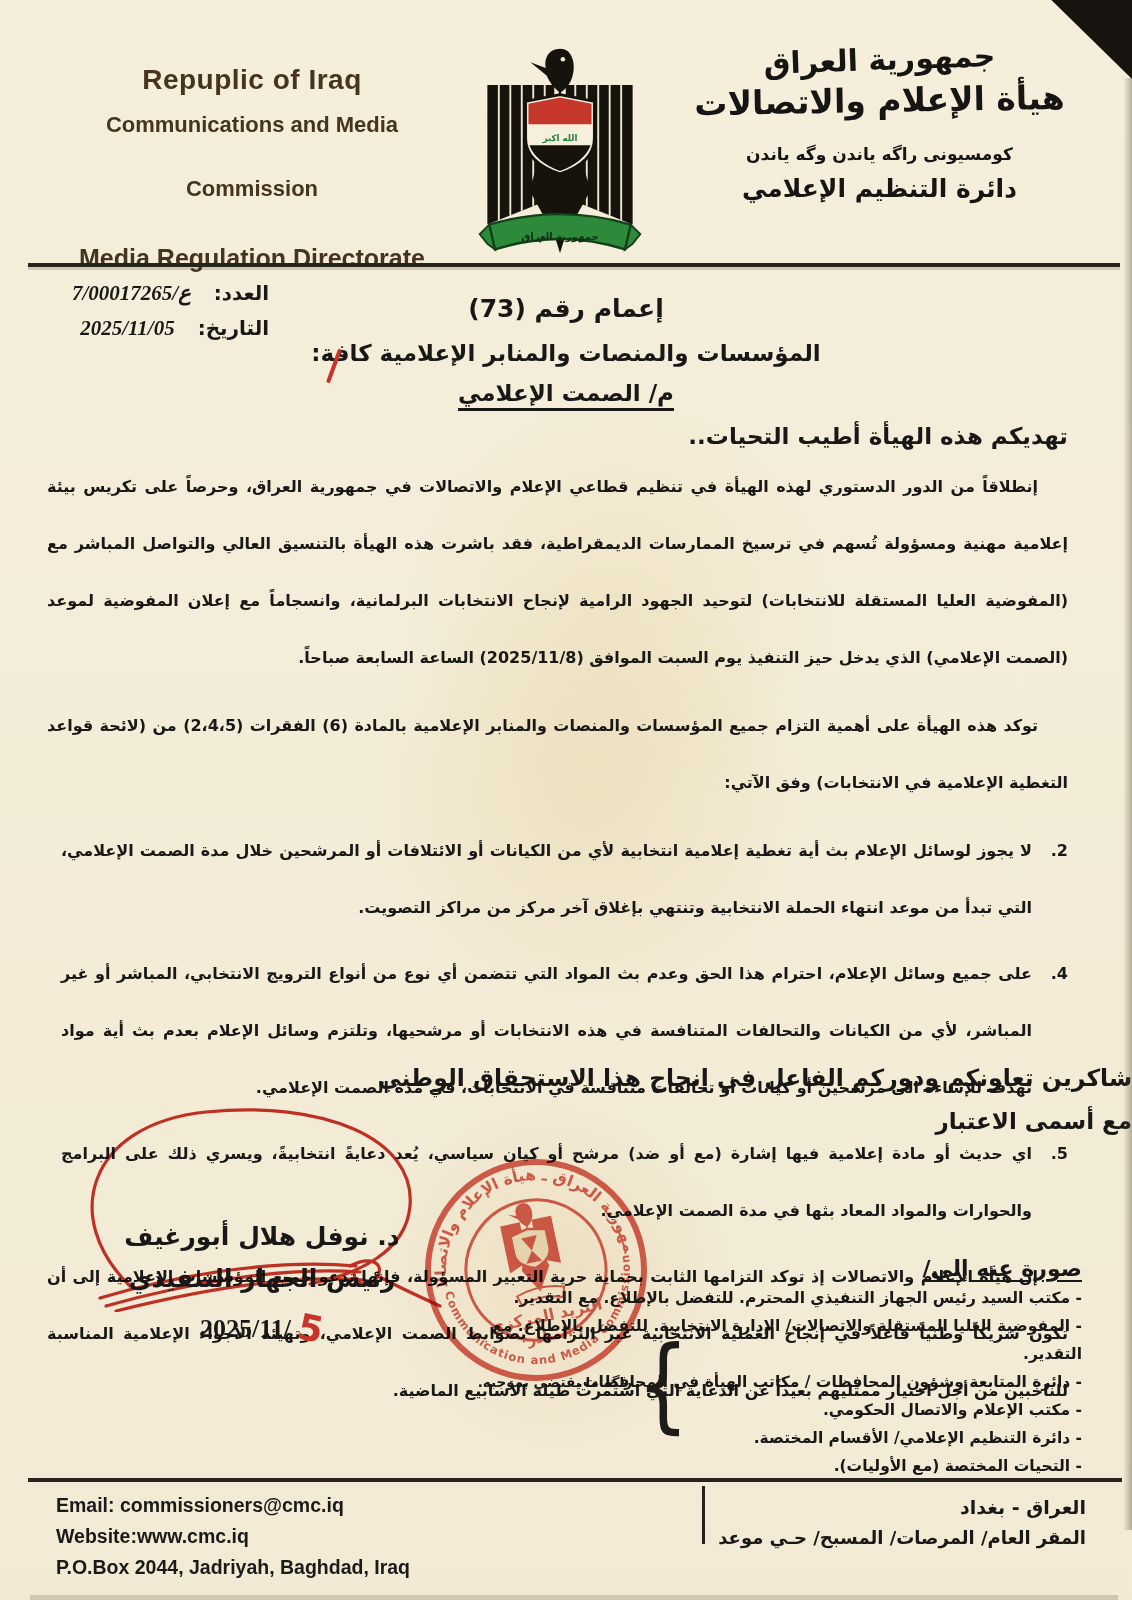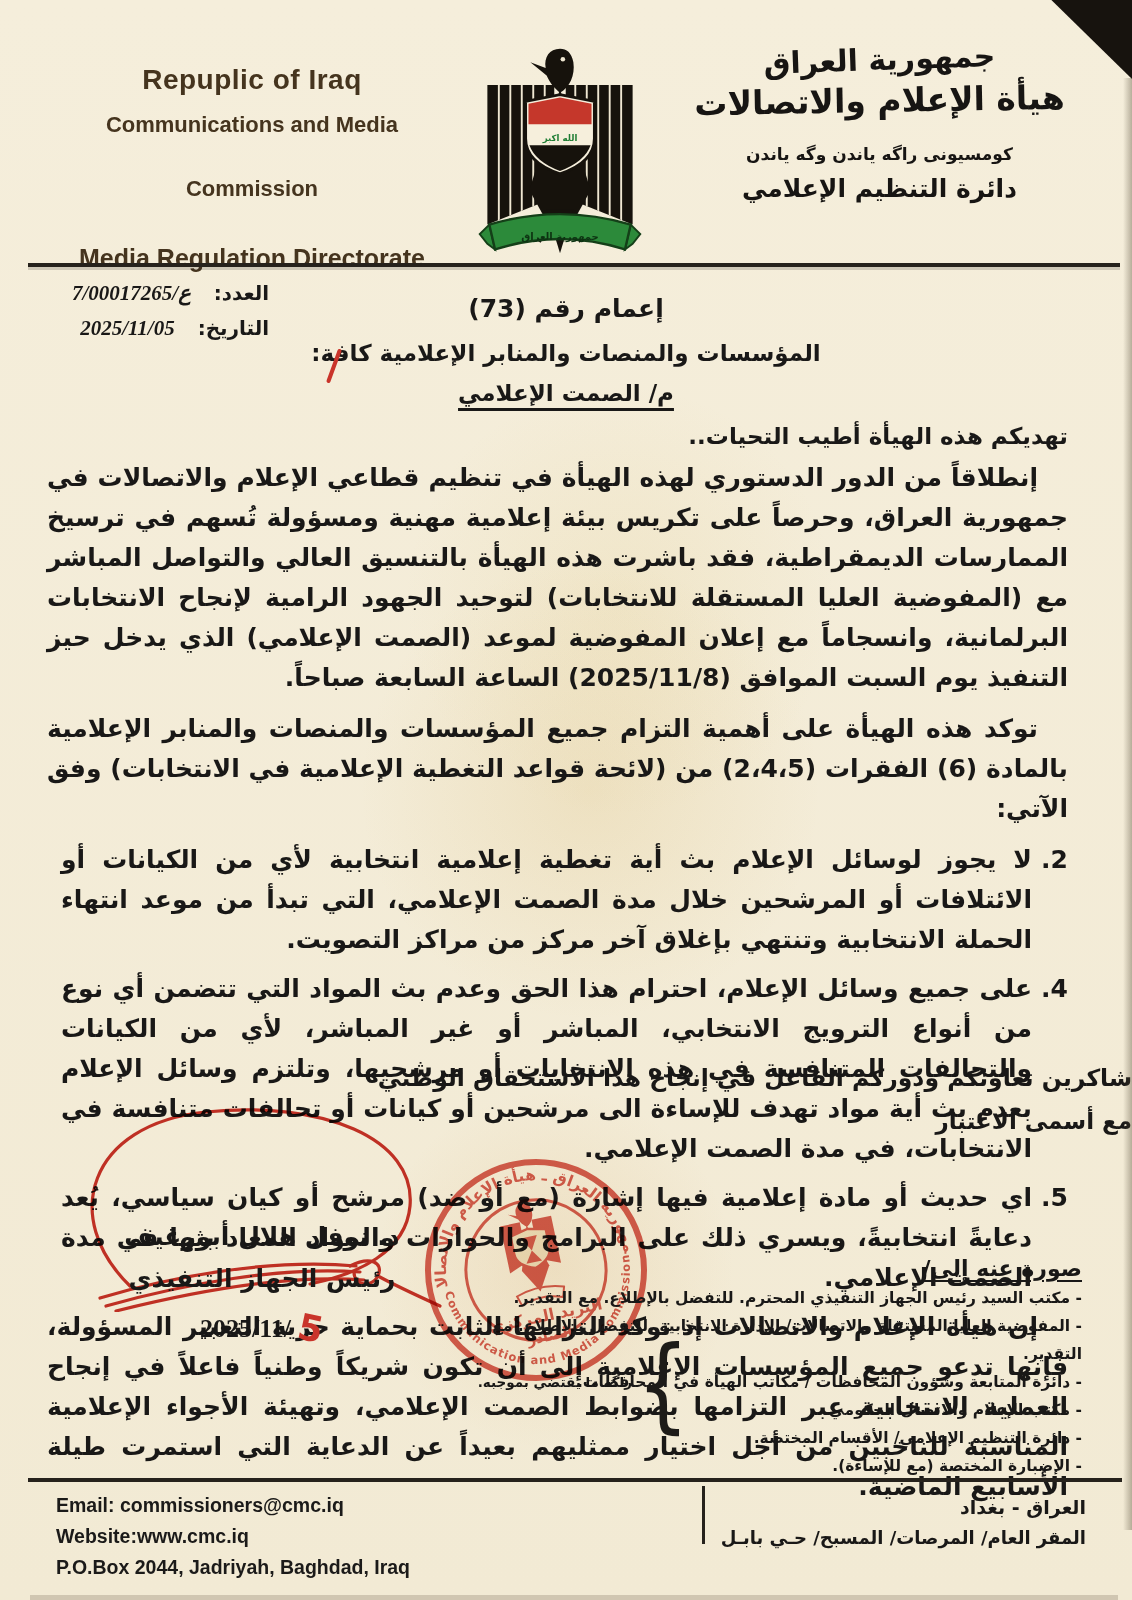--- a/index.html
+++ b/index.html
@@ -44,21 +44,21 @@
   .title-block{position:absolute;top:294px;left:230px;right:230px;text-align:center;direction:rtl;font-weight:bold;}
   .t1{font-size:25px;}
   .t2{font-size:23px;margin-top:17px;}
   .t3{font-size:23px;margin-top:14px;text-decoration:underline;text-underline-offset:7px;text-decoration-thickness:2.5px;}
   .red-tick{position:absolute;top:348px;left:332px;width:4px;height:36px;background:#c9342a;border-radius:3px;transform:rotate(20deg);}
 
   .greeting{position:absolute;top:423px;right:64px;direction:rtl;font-size:23px;font-weight:bold;}
 
   
   .body{position:absolute;top:458px;left:47px;right:64px;direction:rtl;text-align:justify;
-    font-size:25px;font-weight:bold;line-height:40px;}
+    font-size:16px;font-weight:bold;line-height:57px;}
   .body p{margin:0 0 11px;text-indent:30px;}
   .item{display:flex;margin:0 0 9px;}
   .item .num{width:36px;flex:none;}
   .item .txt{flex:1;text-align:justify;margin-left:14px;}
 
   .closing{position:absolute;top:1064px;left:0;right:0;direction:rtl;font-weight:bold;}
   .closing .c-l1{font-size:23.5px;}
   .closing .c-l2{font-size:23px;margin-top:16px;}
 
   
@@ -240,38 +240,38 @@
     <text x="120" y="192" font-size="14.5" font-weight="bold" fill="#d6564a" text-anchor="middle">الصادر</text>
   </svg>
 
   <div class="dist">
     <div class="dist-h">صورة عنه إلى/</div>
     <div class="dist-item">مكتب السيد رئيس الجهاز التنفيذي المحترم. للتفضل بالإطلاع. مع التقدير.</div>
     <div class="dist-item">المفوضية العليا المستقلة والاتصالات/ الإدارة الانتخابية. للتفضل بالاطلاع. مع التقدير.</div>
     <div class="dist-item">دائرة المتابعة وشؤون المحافظات / مكاتب الهيأة في المحافظات.</div>
     <div class="dist-item">مكتب الإعلام والاتصال الحكومي.</div>
     <div class="dist-item">دائرة التنظيم الإعلامي/ الأقسام المختصة.</div>
-    <div class="dist-item">الإضبارة المختصة (مع للإساءة).</div>
+    <div class="dist-item">التحيات المختصة (مع الأوليات).</div>
   </div>
   <div class="brace">{</div>
   <div class="brace-note">راگه ما يقتضي بموجبه.</div>
 
   <div class="rule-bottom"></div>
   <div class="f-left">
     <div>
       <span>Email:</span>
       <span>commissioners@cmc.iq</span>
     </div>
     <div>
       <span>Website:</span><span>www.cmc.iq</span>
     </div>
     <div>P.O.Box 2044, Jadriyah, Baghdad, Iraq</div>
   </div>
   <div class="f-div"></div>
   <div class="f-right">
     <div class="f-r1">العراق - بغداد</div>
-    <div class="f-r2">المقر العام/ المرصات/ المسبح/ حـي بابـل</div>
+    <div class="f-r2">المقر العام/ المرصات/ المسبح/ حـي موعد</div>
   </div>
 
   <div class="corner-tr"></div>
   <div class="edge-r"></div>
   <div class="edge-b"></div>
 </div>
 
 </body></html>

